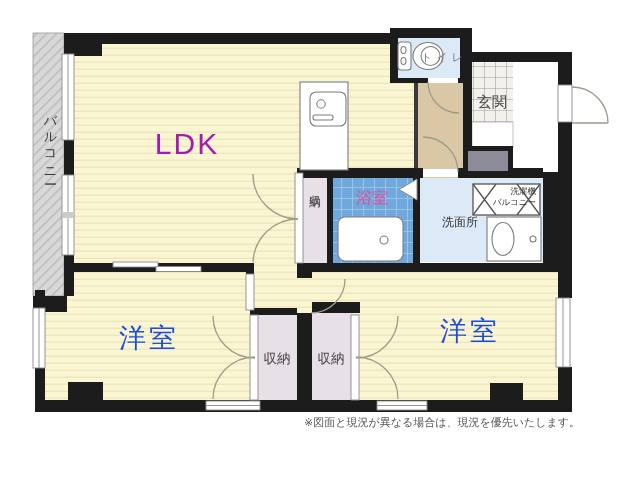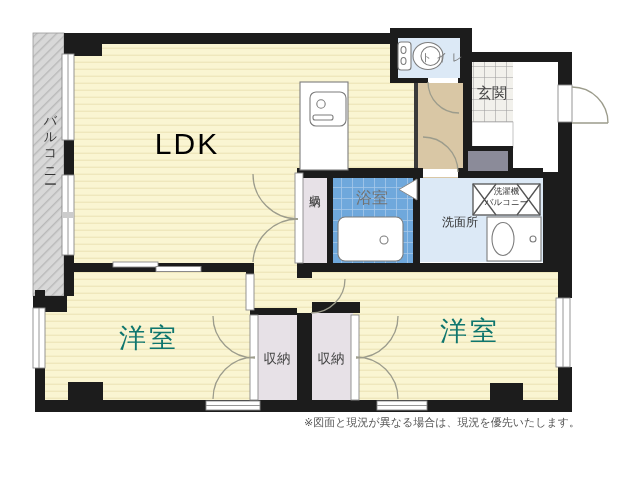--- a/index.html
+++ b/index.html
@@ -1,19 +1,19 @@
 <!DOCTYPE html>
 <html><head>
 <meta charset="utf-8">
 <style>
   html,body{margin:0;padding:0;background:#ffffff;}
   #stage{position:relative;width:640px;height:480px;background:#ffffff;overflow:hidden;
          font-family:"Liberation Sans","DejaVu Sans",sans-serif;}
   #plan-svg{position:absolute;left:0;top:0;}
-  .lbl{position:absolute;color:#0f766e;white-space:nowrap;}
+  .lbl{position:absolute;color:#1d4ed8;white-space:nowrap;}
   .center{text-align:center;}
   .vert{writing-mode:vertical-rl;text-orientation:upright;}
 </style>
 </head>
 <body>
 <div id="stage">
 
 <svg id="plan-svg" width="640" height="480" viewBox="0 0 640 480">
   <defs>
     <pattern id="stripes" width="8" height="7" patternUnits="userSpaceOnUse">
@@ -149,42 +149,42 @@
     <ellipse cx="503" cy="239" rx="11" ry="16.5" fill="none"></ellipse>
     <circle cx="533" cy="239" r="3" fill="none"></circle>
 
     <g stroke="#555555" stroke-width="1.3">
       <rect x="473" y="184" width="67" height="31"></rect>
       <path d="M473,184 L496,215 M473,215 L496,184 M517,184 L540,215 M517,215 L540,184" fill="none"></path>
     </g>
   </g>
 </svg>
 
-  <div class="lbl center" style="left:127px;top:127px;width:120px;font-size:30px;letter-spacing:2px;color:#000000;">LDK</div>
+  <div class="lbl center" style="left:127px;top:127px;width:120px;font-size:30px;letter-spacing:2px;color:#a21caf;">LDK</div>
 
   <div class="lbl center" style="left:99px;top:320px;width:100px;font-size:27px;letter-spacing:3px;">洋室</div>
 
   <div class="lbl center" style="left:420px;top:313px;width:100px;font-size:27px;letter-spacing:3px;">洋室</div>
 
-  <div class="lbl center" style="left:332px;top:188px;width:80px;font-size:16px;color:#737373;">浴室</div>
+  <div class="lbl center" style="left:332px;top:188px;width:80px;font-size:16px;color:#ec4899;">浴室</div>
 
   <div class="lbl center" style="left:410px;top:214px;width:100px;font-size:12px;color:#333;">洗面所</div>
 
-  <div class="lbl center" style="left:462px;top:84px;width:60px;font-size:15px;color:#444;">玄関</div>
+  <div class="lbl center" style="left:462px;top:93px;width:60px;font-size:15px;color:#444;">玄関</div>
 
   <div class="lbl center" style="left:413px;top:50px;width:62px;font-size:11px;color:#777;letter-spacing:4px;text-align:center;">トイレ</div>
 
   <div class="lbl vert" style="left:41px;top:106px;font-size:13px;letter-spacing:3px;color:#333;">バルコニー</div>
 
   <div class="lbl vert" style="left:307px;top:186px;font-size:11.5px;letter-spacing:1px;color:#444;">収納</div>
 
   <div class="lbl center" style="left:255px;top:350px;width:44px;font-size:13.5px;color:#444;">収納</div>
 
   <div class="lbl center" style="left:309px;top:350px;width:44px;font-size:13.5px;color:#444;">収納</div>
 
-  <div class="lbl center" style="left:477px;top:186px;width:59px;font-size:8.5px;line-height:10.5px;color:#333;">
+  <div class="lbl center" style="left:477px;top:186px;width:59px;font-size:8.5px;line-height:10.5px;color:#333;text-align:right;">
     <div>洗濯機</div>
     <div>バルコニー</div>
   </div>
 
   <div class="lbl" style="left:280px;top:415px;width:300px;text-align:right;font-size:11px;color:#555;">※図面と現況が異なる場合は、現況を優先いたします。</div>
 
 </div>
 
 </body></html>

